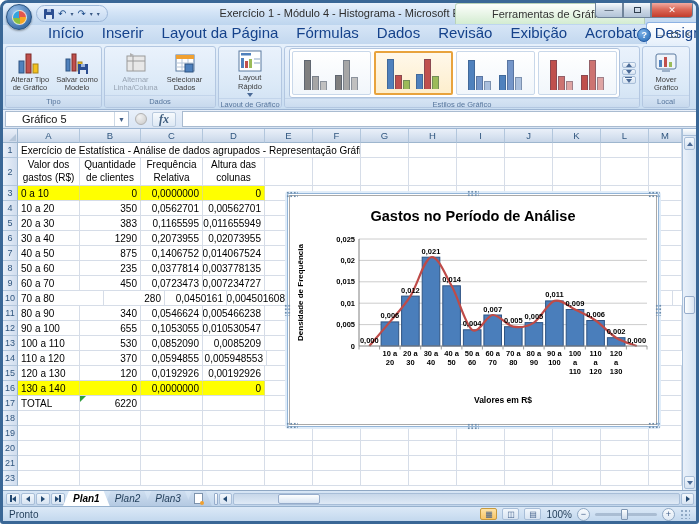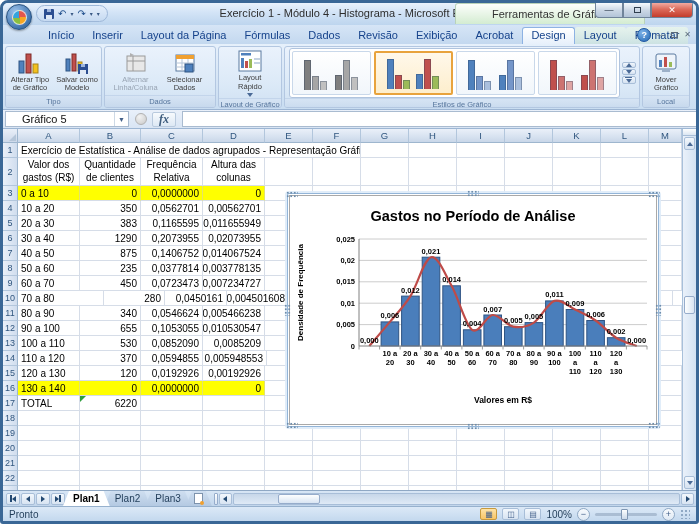--- a/index.html
+++ b/index.html
@@ -32,21 +32,21 @@
     justify-content:center;font-size:9px;color:#2f3e4e;
     background:linear-gradient(#f6fafd,#ccd8e6 50%,#b3c4d8);}
   .winbtn.first{border-radius:0 0 0 4px;}
   .winbtn.close{width:42px;border-radius:0 0 4px 0;color:#fff;
     background:linear-gradient(#f2aba1,#dc6a5a 45%,#c33c2b);}
   .restore-glyph{width:7px;height:6px;border:1px solid #2f3e4e;background:transparent;display:block;}
 
   
   .tabrow{flex:0 0 19px;height:19px;background:linear-gradient(#d6e5f6,#c3d8ef);display:flex;align-items:flex-end;
     padding-left:36px;position:relative;}
-  .rtab{padding:2px 9px 3px;font-size:11px;color:#15428b;border-radius:3px 3px 0 0;white-space:nowrap;text-align:right;}
+  .rtab{padding:2px 9px 3px;font-size:15px;color:#15428b;border-radius:3px 3px 0 0;white-space:nowrap;text-align:right;}
   .rtab.ctx{background:linear-gradient(rgba(236,248,234,.75),rgba(214,238,212,.45));}
   .rtab.active{background:linear-gradient(#ffffff,#e7f0fb);border:1px solid #8db2e3;border-bottom:none;padding:1px 8px 3px;}
   .tabrow-right{position:absolute;right:5px;bottom:2px;display:flex;align-items:center;gap:6px;}
   .helpbtn{width:14px;height:14px;border-radius:50%;background:radial-gradient(circle at 35% 30%,#7db3e8,#2368b4);
     color:#fff;font-size:9px;font-weight:bold;display:flex;align-items:center;justify-content:center;border:1px solid #1d54a0;}
   .wb-ctl{font-size:8px;color:#5b6b7b;line-height:1;}
   .wb-restore{width:7px;height:6px;border:1px solid #5b6b7b;display:block;}
 
   
   .ribbon{flex:0 0 66px;height:66px;background:linear-gradient(#e6f0fb,#d4e4f5 60%,#c9ddf1);
@@ -122,21 +122,21 @@
     background:linear-gradient(90deg,#fdfefe,#d9e5f3);}
   
   .chartobj{position:absolute;left:284px;top:64px;width:372px;height:234px;background:#fff;
     border:1px solid #93b5d8;border-radius:2px;box-shadow:0 0 0 2px rgba(222,235,248,.9);z-index:5;padding:1px;}
   .handle{position:absolute;background-image:radial-gradient(#6d8cab 1px,transparent 1.2px);background-size:3.5px 3.5px;}
   .h-h{width:12px;height:7px;}  .h-v{width:7px;height:12px;}
   .chartsvg text{font-family:"Liberation Sans",sans-serif;fill:#000;}
 
   
   .bbar{flex:0 0 16px;height:16px;background:linear-gradient(#d8e6f5,#c2d6ec);border-top:1px solid #8fa8c4;
-    display:flex;align-items:stretch;}
+    display:flex;align-items:stretch;font-style:italic;}
   .tabnav{display:flex;align-items:center;gap:1px;padding:0 3px;}
   .navbtn{width:14px;height:12px;font-size:6px;color:#244a73;display:flex;align-items:center;justify-content:center;
     background:linear-gradient(#f2f7fc,#d8e4f2);border:1px solid #a8bed8;border-radius:2px;gap:0;}
   .tabs{display:flex;align-items:stretch;}
   .sheettab{padding:0 10px;font-size:10px;color:#1f3b57;display:flex;align-items:center;height:15px;margin-left:-5px;
     background:linear-gradient(#cfdff0,#b4c9e2);clip-path:polygon(6px 0,calc(100% - 6px) 0,100% 100%,0 100%);}
   .sheettab.active{background:#fff;font-weight:bold;color:#000;z-index:2;}
   .instab{width:26px;display:flex;align-items:center;justify-content:center;height:15px;margin-left:-5px;
     background:linear-gradient(#cfdff0,#b4c9e2);clip-path:polygon(6px 0,calc(100% - 6px) 0,100% 100%,0 100%);}
   .ins-ic{width:9px;height:11px;background:#fff;border:1px solid #7d93ad;position:relative;}
@@ -737,36 +737,20 @@
           <div class="cell " style="width:48px"></div>
           <div class="cell " style="width:48px"></div>
           <div class="cell " style="width:48px"></div>
           <div class="cell " style="width:48px"></div>
           <div class="cell " style="width:48px"></div>
           <div class="cell " style="width:48px"></div>
           <div class="cell " style="width:33px"></div>
         </div>
         <div class="grow" style="height:15px">
           <div class="row-hdr">21</div>
-          <div class="cell " style="width:62px"></div>
-          <div class="cell " style="width:61px"></div>
-          <div class="cell " style="width:62px"></div>
-          <div class="cell " style="width:62px"></div>
-          <div class="cell " style="width:48px"></div>
-          <div class="cell " style="width:48px"></div>
-          <div class="cell " style="width:48px"></div>
-          <div class="cell " style="width:48px"></div>
-          <div class="cell " style="width:48px"></div>
-          <div class="cell " style="width:48px"></div>
-          <div class="cell " style="width:48px"></div>
-          <div class="cell " style="width:48px"></div>
-          <div class="cell " style="width:33px"></div>
-        </div>
-        <div class="grow" style="height:15px">
-          <div class="row-hdr">22</div>
           <div class="cell " style="width:62px"></div>
           <div class="cell " style="width:61px"></div>
           <div class="cell " style="width:62px"></div>
           <div class="cell " style="width:62px"></div>
           <div class="cell " style="width:48px"></div>
           <div class="cell " style="width:48px"></div>
           <div class="cell " style="width:48px"></div>
           <div class="cell " style="width:48px"></div>
           <div class="cell " style="width:48px"></div>
           <div class="cell " style="width:48px"></div>

